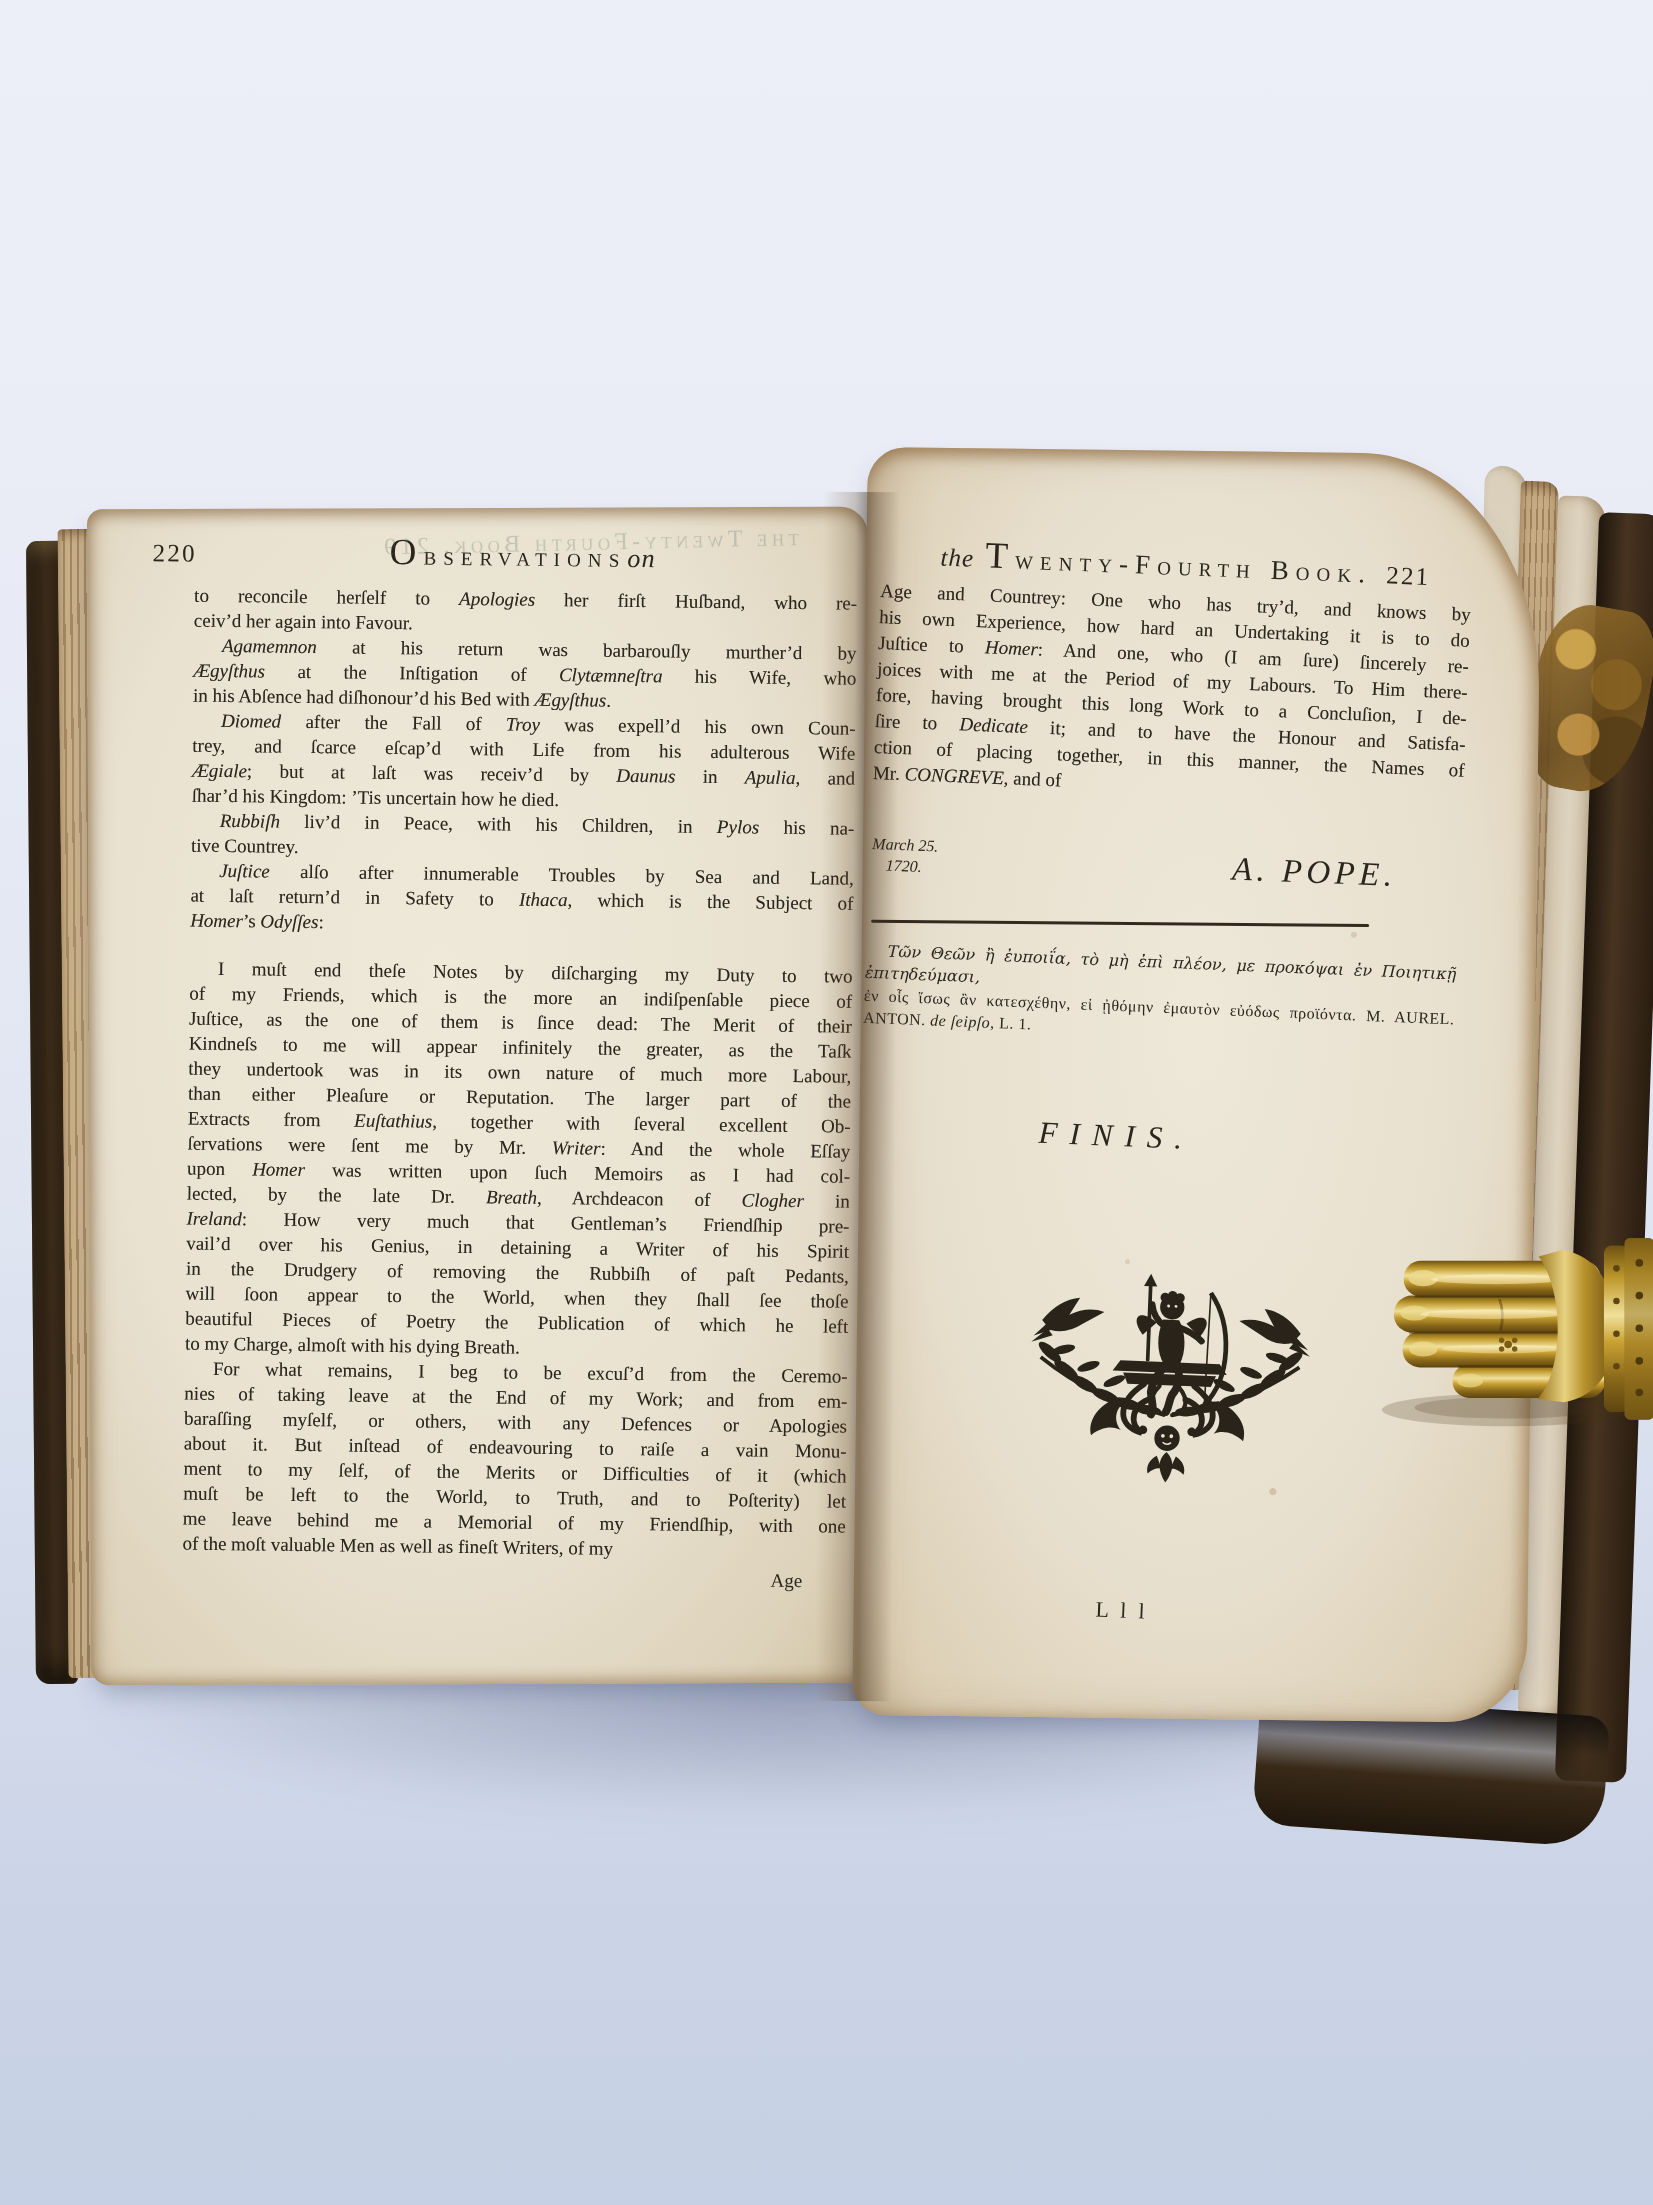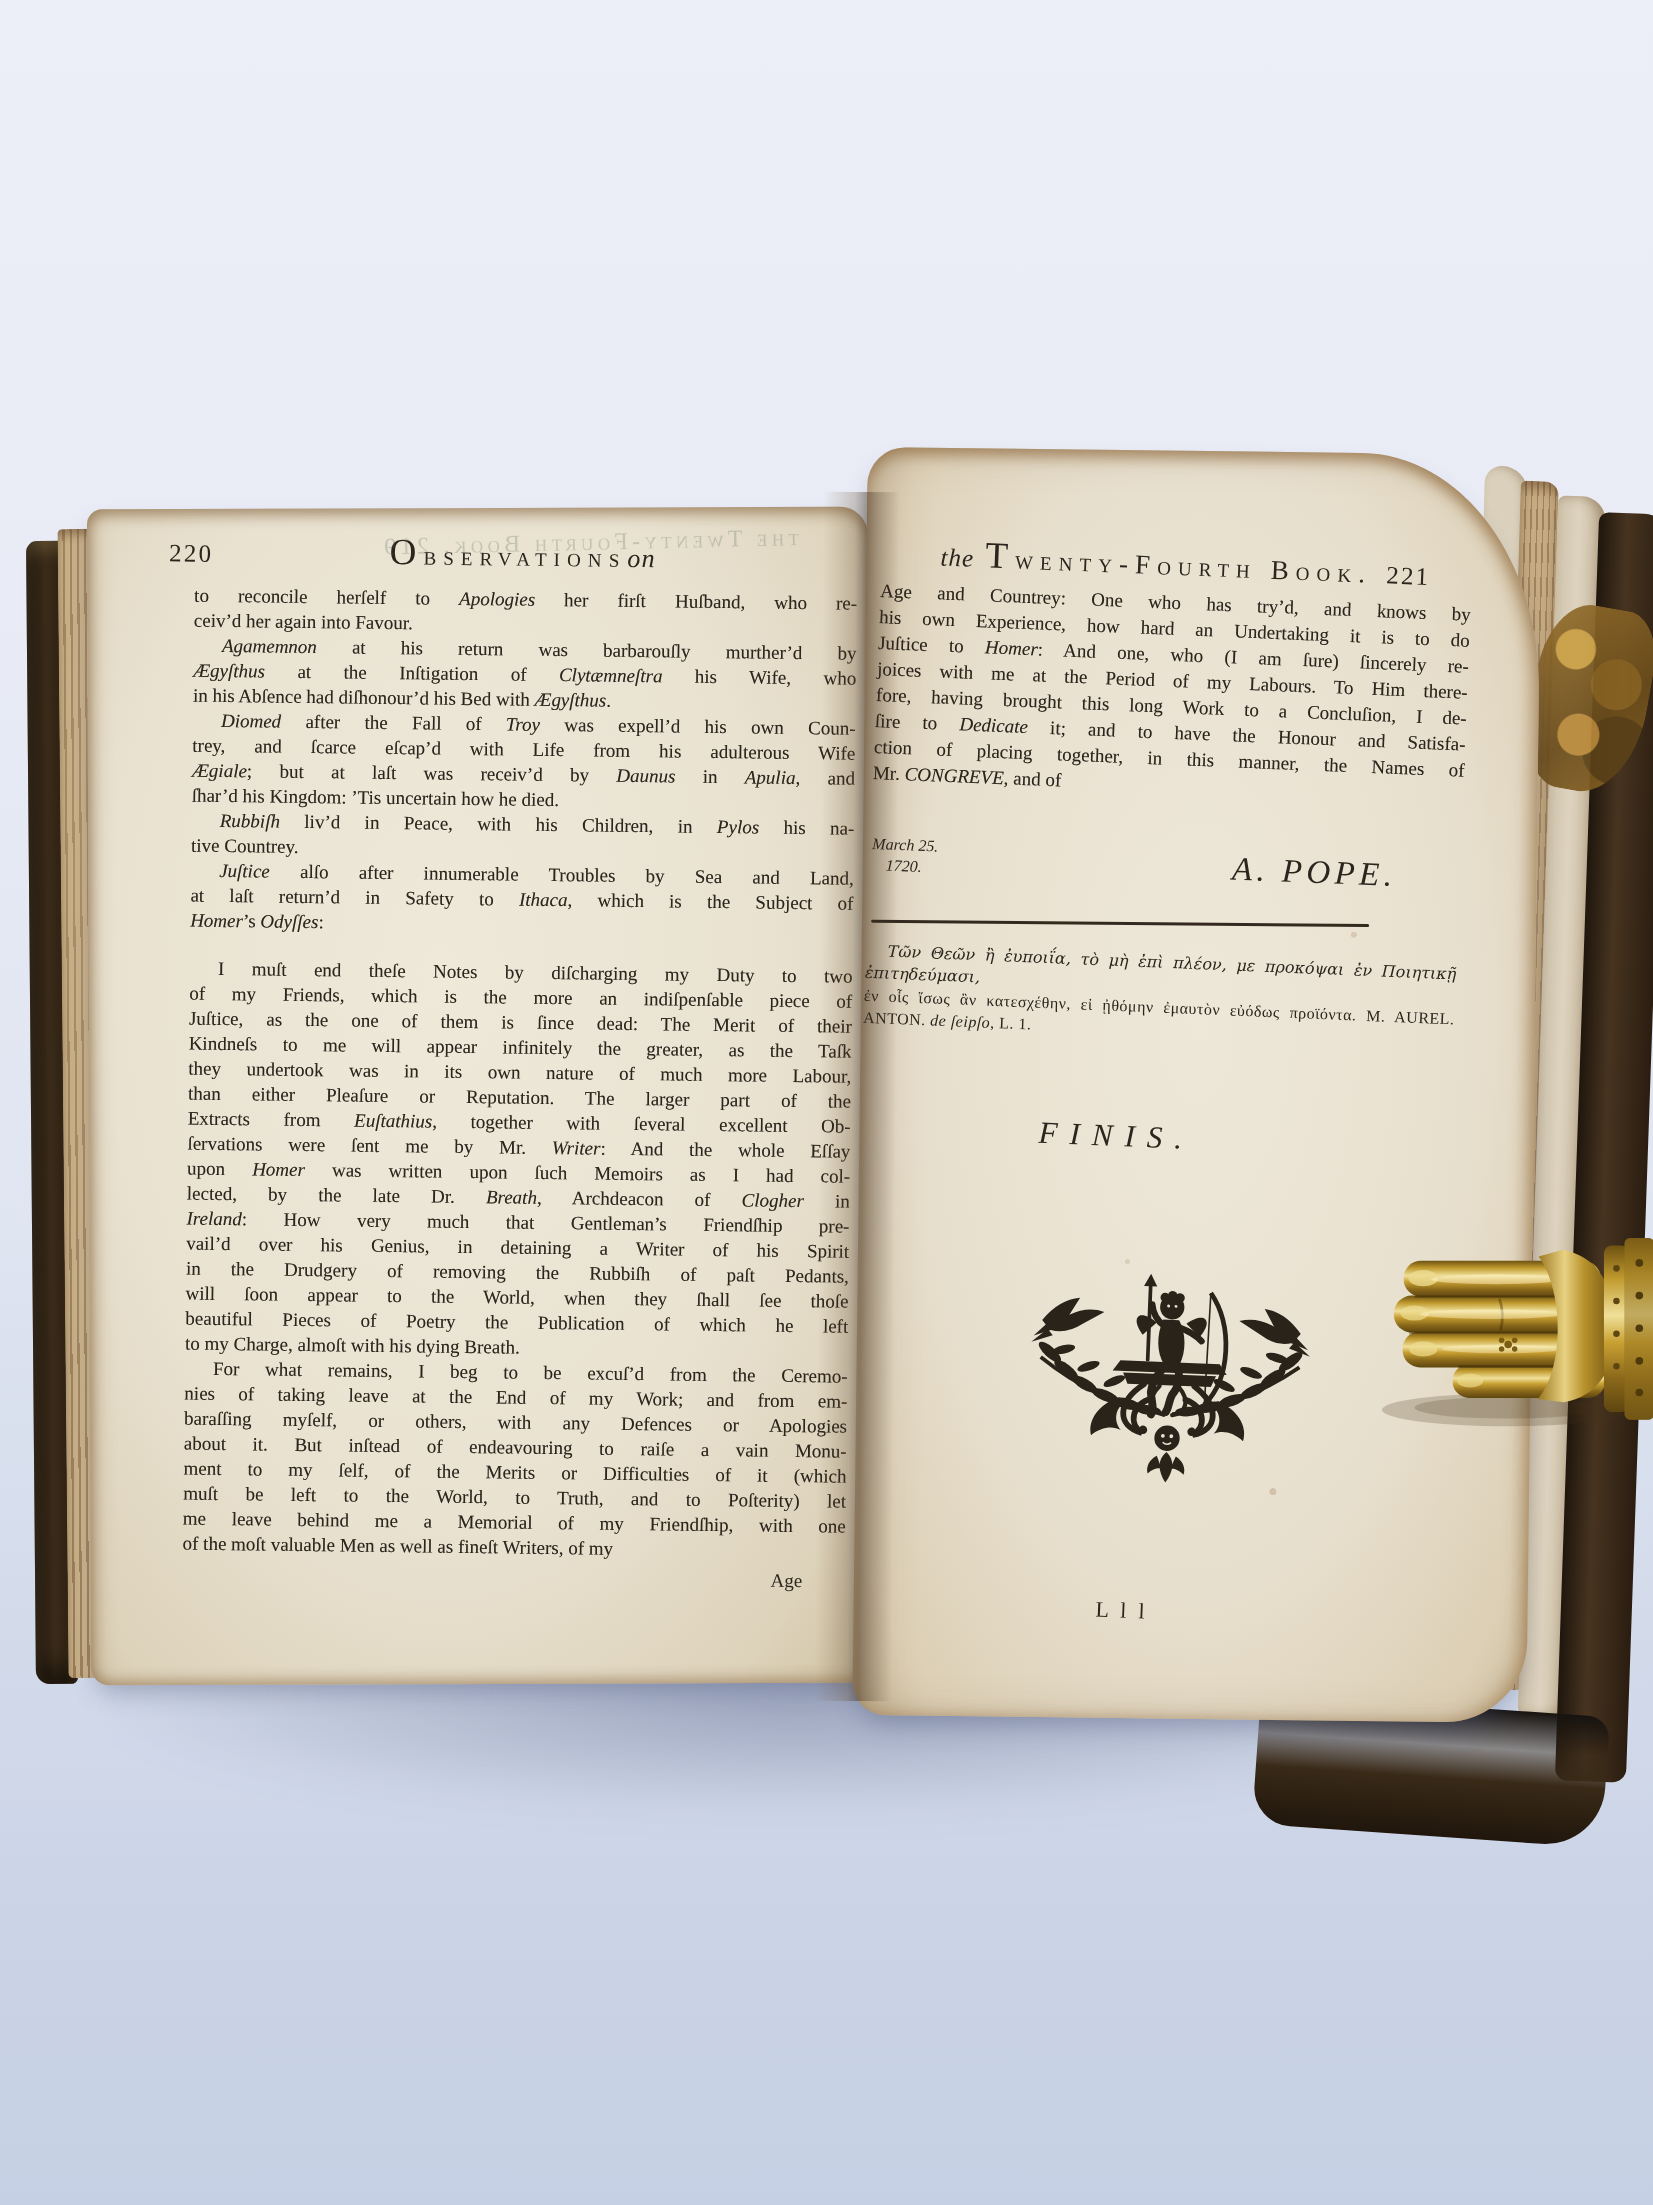--- a/index.html
+++ b/index.html
@@ -45,21 +45,21 @@
     background:radial-gradient(circle at 62% 82%,rgba(150,100,50,.25) 0 3.3px,transparent 3.8px),
       radial-gradient(circle at 73% 38%,rgba(150,100,50,.2) 0 2.7px,transparent 3.3px),
       radial-gradient(circle at 40% 64%,rgba(140,95,45,.16) 0 2.2px,transparent 2.7px);}
   .gutter-shade{position:absolute;left:819px;top:492px;width:77px;height:1209px;transform:rotate(.4deg);
     background:linear-gradient(90deg,rgba(100,75,45,0),rgba(100,75,45,.26) 42%,rgba(62,46,30,.4) 56%,rgba(100,75,45,0));}
   
   .content-left{position:absolute;left:66px;top:17.5px;width:707px;transform:rotate(.9deg);transform-origin:0 0;}
   .ghost{position:absolute;left:77px;top:-1.1px;width:569px;transform:scaleX(-1) rotate(2deg);
     font-variant:small-caps;font-size:24px;letter-spacing:4.4px;color:rgba(88,104,92,.26);white-space:nowrap;}
   .pg-header{display:flex;align-items:baseline;font-size:25px;}
-  .pnum{width:77px;letter-spacing:2.2px;text-align:center;}
+  .pnum{width:77px;letter-spacing:2.2px;}
   .htitle{flex:1;text-align:center;padding-right:44px;white-space:nowrap;}
   .sc{font-variant:small-caps;display:inline-block;font-size:27px;letter-spacing:7.1px;}
   .sc::first-letter{font-size:37px;letter-spacing:7.1px;}
   .hsuf{font-style:italic;font-size:26px;margin-left:1px;letter-spacing:1.1px;}
   .body-lines{position:absolute;left:42px;top:55px;width:663px;font-size:19px;line-height:25px;
     text-shadow:0 0 0.5px rgba(45,35,22,.35);}
   .line{text-align:justify;text-align-last:justify;}
   .line.last{text-align-last:left;}
   .line.indent{text-indent:28.4px;}
   .pgap{height:23px;}

